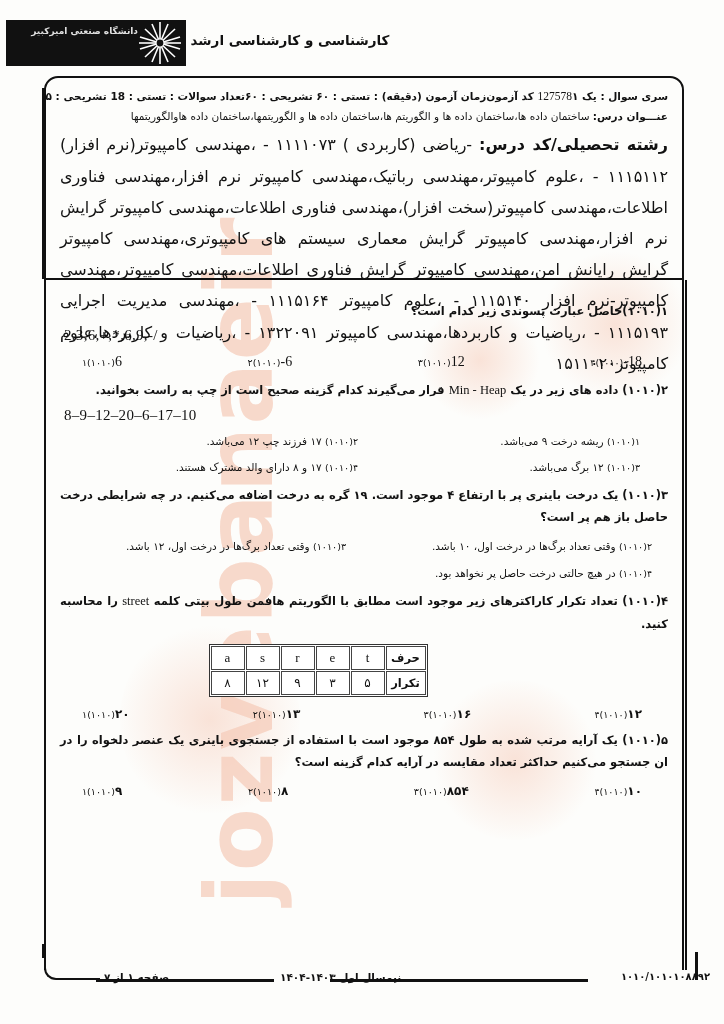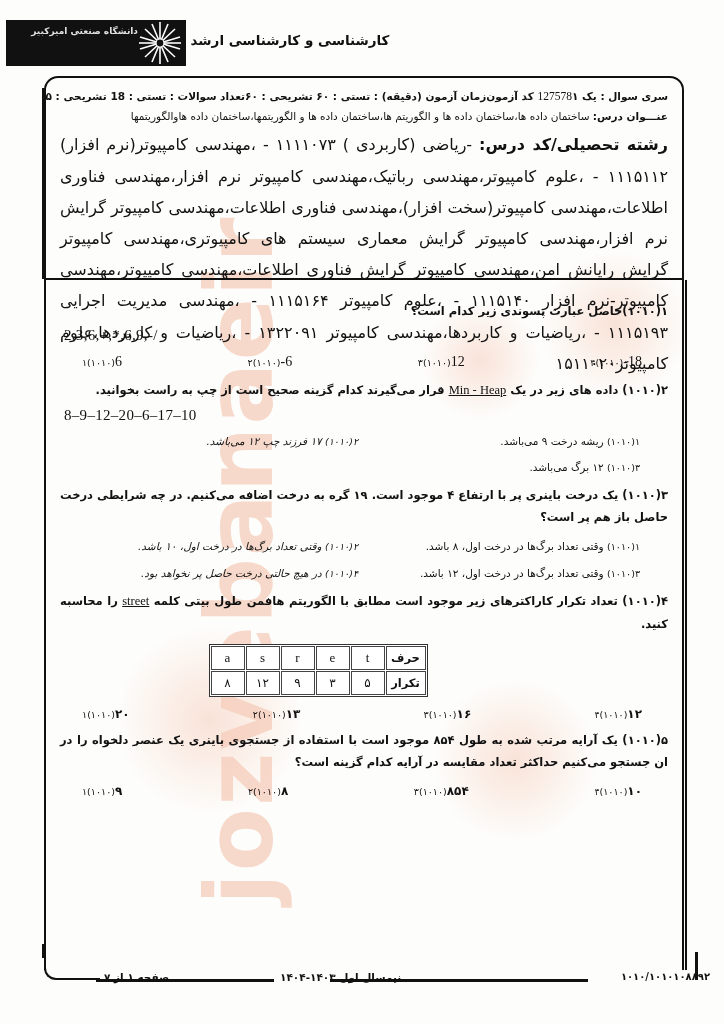--- a/index.html
+++ b/index.html
@@ -136,21 +136,21 @@
   .qblock { margin-bottom: 2px; margin-top: 8px; }
   .qtext {
     font-size: 11.5px; font-weight: 700; color: #111;
     line-height: 1.9; text-align: justify;
     margin: 9px 0 2px 0;
   }
   .qnum { font-weight: 700; }
   .lat {
     direction: ltr; display: inline-block;
     font-family: "Liberation Serif", serif;
-    font-weight: 400; font-size: 12.5px; text-decoration: underline;
+    font-weight: 400; font-size: 12.5px;
   }
   .expr {
     direction: ltr; text-align: left;
     font-family: "Liberation Serif", serif;
     font-size: 15px; color: #111;
     margin: 4px 0 2px 4px; letter-spacing: .3px;
   }
   .opts-inline {
     display: flex; flex-direction: row; justify-content: space-between;
     margin: 10px 22px 6px 22px;
@@ -169,21 +169,21 @@
     display: inline-block; font-size: 12px; margin-right: 4px; font-weight: 600;
   }
   .opts-grid {
     display: grid; grid-template-columns: 1fr 1fr;
     margin: 10px 10px 6px 10px; row-gap: 11px;
   }
   .opts-grid .opt {
     font-size: 10.5px; color: #111; line-height: 1.5;
   }
   .opts-grid .opt.col-right { padding-right: 18px; }
-  .opts-grid .opt.col-left  { padding-right: 6px; font-style: italic; }
+  .opts-grid .opt.col-left  { padding-right: 6px; }
 
   
   .tbl-wrap {
     display: flex; justify-content: center;
     margin: 8px 0 2px 0;
     padding-right: 92px;
   }
   table.freq {
     border-collapse: separate; border-spacing: 1.5px;
     border: 1.5px solid #333; background: #fff;
@@ -320,29 +320,29 @@
       <div class="qtext">
         <span class="qnum">۲</span><span class="qnum">(</span><span class="qnum">۱۰۱۰</span><span class="qnum">) </span><span>داده های زیر در یک</span>
         <span class="lat">Min - Heap</span>
         <span>قرار می‌گیرند کدام گزینه صحیح است از چپ به راست بخوانید.</span>
       </div>
       <div class="expr">8–9–12–20–6–17–10</div>
       <div class="opts-grid">
         <div class="opt col-right"><span class="opt-mark">۱(۱۰۱۰)</span> <span>ریشه درخت ۹ می‌باشد.</span></div>
         <div class="opt col-left"><span class="opt-mark">۲(۱۰۱۰)</span> <span>۱۷ فرزند چپ ۱۲ می‌باشد.</span></div>
         <div class="opt col-right"><span class="opt-mark">۳(۱۰۱۰)</span> <span>۱۲ برگ می‌باشد.</span></div>
+        <div class="opt col-left"><span class="opt-mark">۴(۱۰۱۰)</span> <span>۱۷ و ۸ دارای والد مشترک هستند.</span></div>
       </div>
     </div>
 
     <div class="qblock">
       <div class="qtext">
         <span class="qnum">۳</span><span class="qnum">(</span><span class="qnum">۱۰۱۰</span><span class="qnum">) </span><span>یک درخت باینری پر با ارتفاع ۴ موجود است. ۱۹ گره به درخت اضافه می‌کنیم. در چه شرایطی درخت حاصل باز هم پر است؟</span>
       </div>
       <div class="opts-grid">
-        <div class="opt col-right"><span class="opt-mark">۱(۱۰۱۰)</span> <span>وقتی تعداد برگ‌ها در درخت اول، ۸ باشد.</span></div>
         <div class="opt col-left"><span class="opt-mark">۲(۱۰۱۰)</span> <span>وقتی تعداد برگ‌ها در درخت اول، ۱۰ باشد.</span></div>
         <div class="opt col-right"><span class="opt-mark">۳(۱۰۱۰)</span> <span>وقتی تعداد برگ‌ها در درخت اول، ۱۲ باشد.</span></div>
         <div class="opt col-left"><span class="opt-mark">۴(۱۰۱۰)</span> <span>در هیچ حالتی درخت حاصل پر نخواهد بود.</span></div>
       </div>
     </div>
 
     <div class="qblock">
       <div class="qtext">
         <span class="qnum">۴</span><span class="qnum">(</span><span class="qnum">۱۰۱۰</span><span class="qnum">) </span><span>تعداد تکرار کاراکترهای زیر موجود است مطابق با الگوریتم هافمن  طول بیتی  کلمه</span>
         <span class="lat">street</span>

